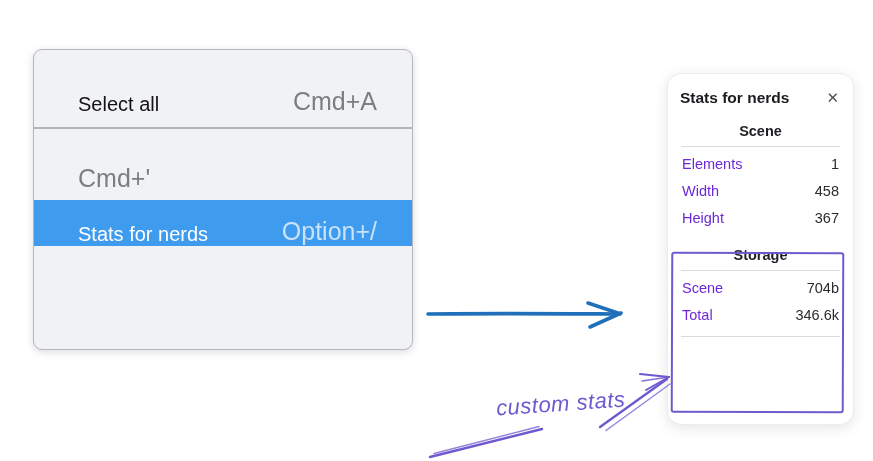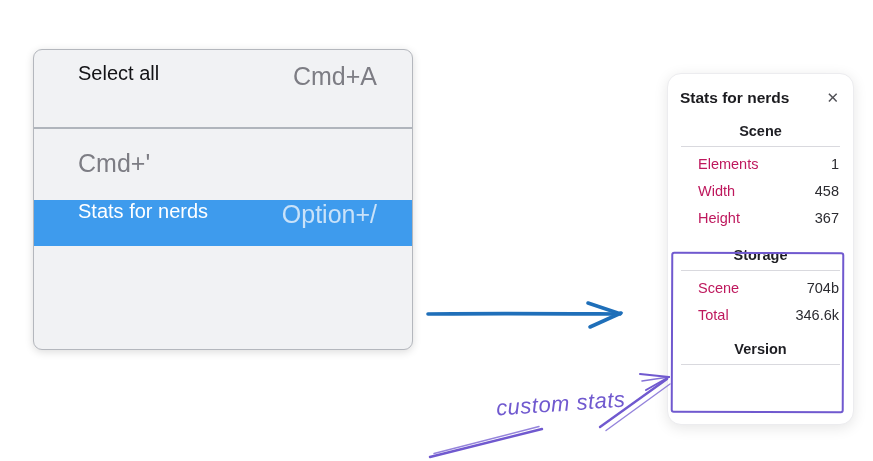--- a/index.html
+++ b/index.html
@@ -10,21 +10,21 @@
   }
 
   
   .menu {
     position:absolute; left:33px; top:49px; width:380px; height:301px;
     background:#f1f2f4; border:1px solid #b4b7bd; border-radius:9px;
     box-shadow:0 2px 8px rgba(0,0,0,0.14);
     padding-top:12px; overflow:hidden;
   }
   .menu-item {
-    height:44px; display:flex; align-items:flex-start; justify-content:space-between;
+    height:44px; display:flex; align-items:flex-end; justify-content:space-between;
     padding:0 35px 0 44px; font-size:20px; color:#131316; cursor:default;
   }
   .menu-item.first { height:54px; }
   .menu-shortcut { color:#7d7d84; font-size:25px; }
   .menu-divider { height:2px; background:#b0b5bc; margin:11px 0 0 0; }
   .menu-group2 { padding-top:20px; }
   .menu-item.highlighted {
     background:var(--menu-highlight,#3e9bed); color:#ffffff; height:46px; margin-top:7px;
   }
   .menu-item.highlighted .menu-shortcut { color:var(--menu-highlight-shortcut,#c9e2f9); }
@@ -36,21 +36,21 @@
     box-shadow:0 3px 14px rgba(0,0,0,0.10);
     padding:13px 12px; font-size:14.5px; color:#35353a;
   }
   .panel-header { display:flex; justify-content:space-between; align-items:center; height:21px; }
   .panel-title { font-weight:bold; font-size:15.5px; color:#1b1b1f; }
   .close-btn { font-size:15px; color:#515157; cursor:pointer; line-height:1; padding:1px 2px; }
   .section-heading { text-align:center; font-weight:bold; font-size:14.5px; color:#1e1e23; margin-top:15px; }
   .section-heading.version { margin-top:12px; }
   .h-divider { border-top:1px solid #d9d9de; margin:7px 1px 4px 1px; }
   .stat-row { display:flex; justify-content:space-between; line-height:27px; padding:0 2px; }
-  .stat-label { color:#be185d;margin-left:16px; }
+  .stat-label { color:#6d28d9; }
   .stat-value { color:#2b2b30; }
   .version-note { line-height:27px; padding:0 2px; color:#37373c; white-space:nowrap; }
 
   
   .annotation-rect {
     position:absolute; left:671px; top:252px; width:173px; height:161px;
     border:2px solid var(--purple-annotation,#7059cf); border-radius:3px;
     transform:rotate(0.2deg); pointer-events:none;
   }
   .overlay-svg { position:absolute; left:0; top:0; width:873px; height:461px; pointer-events:none; }
@@ -110,21 +110,20 @@
     <div class="h-divider"></div>
     <div class="stat-row">
       <span class="stat-label">Scene</span>
       <span class="stat-value">704b</span>
     </div>
     <div class="stat-row">
       <span class="stat-label">Total</span>
       <span class="stat-value">346.6k</span>
     </div>
 
-    <div class="section-heading version">Version</div>
     <div class="h-divider"></div>
   </div>
 
   <div class="annotation-rect"></div>
 
   <svg class="overlay-svg" viewBox="0 0 873 461">
     <g class="blue-arrow" fill="none" stroke-linecap="round" stroke-linejoin="round">
       <path d="M428 314 C 490 313.3, 552 313.7, 615 314" stroke-width="3.6"></path>
       <path d="M588 303 L620 313.8" stroke-width="3.6"></path>
       <path d="M621 313 L590 327" stroke-width="3.6"></path>

